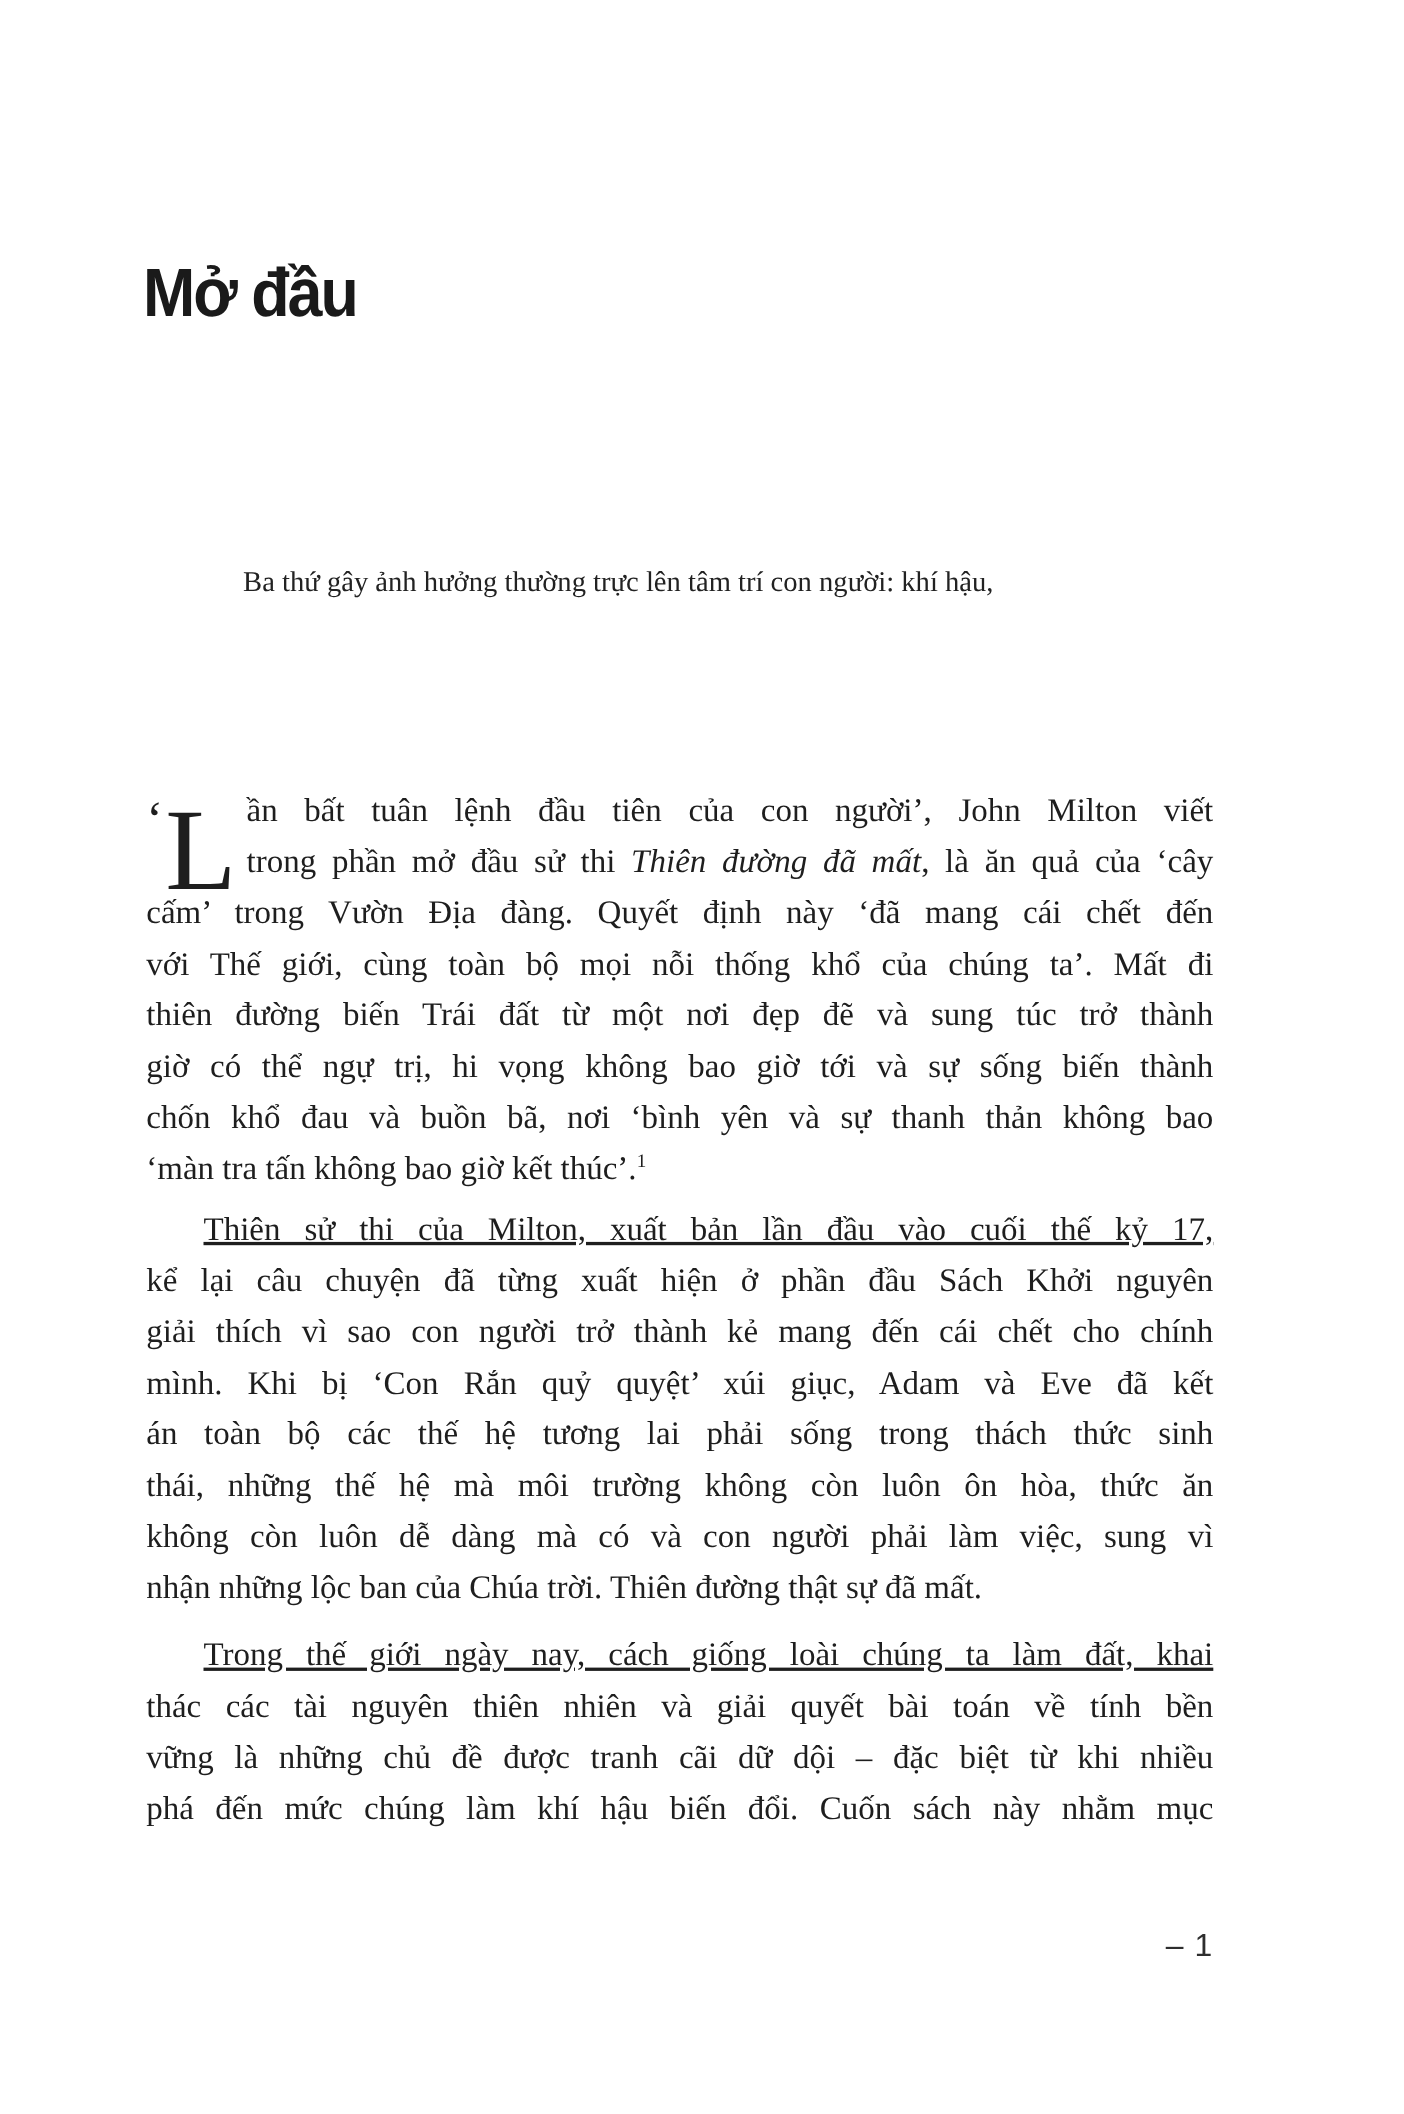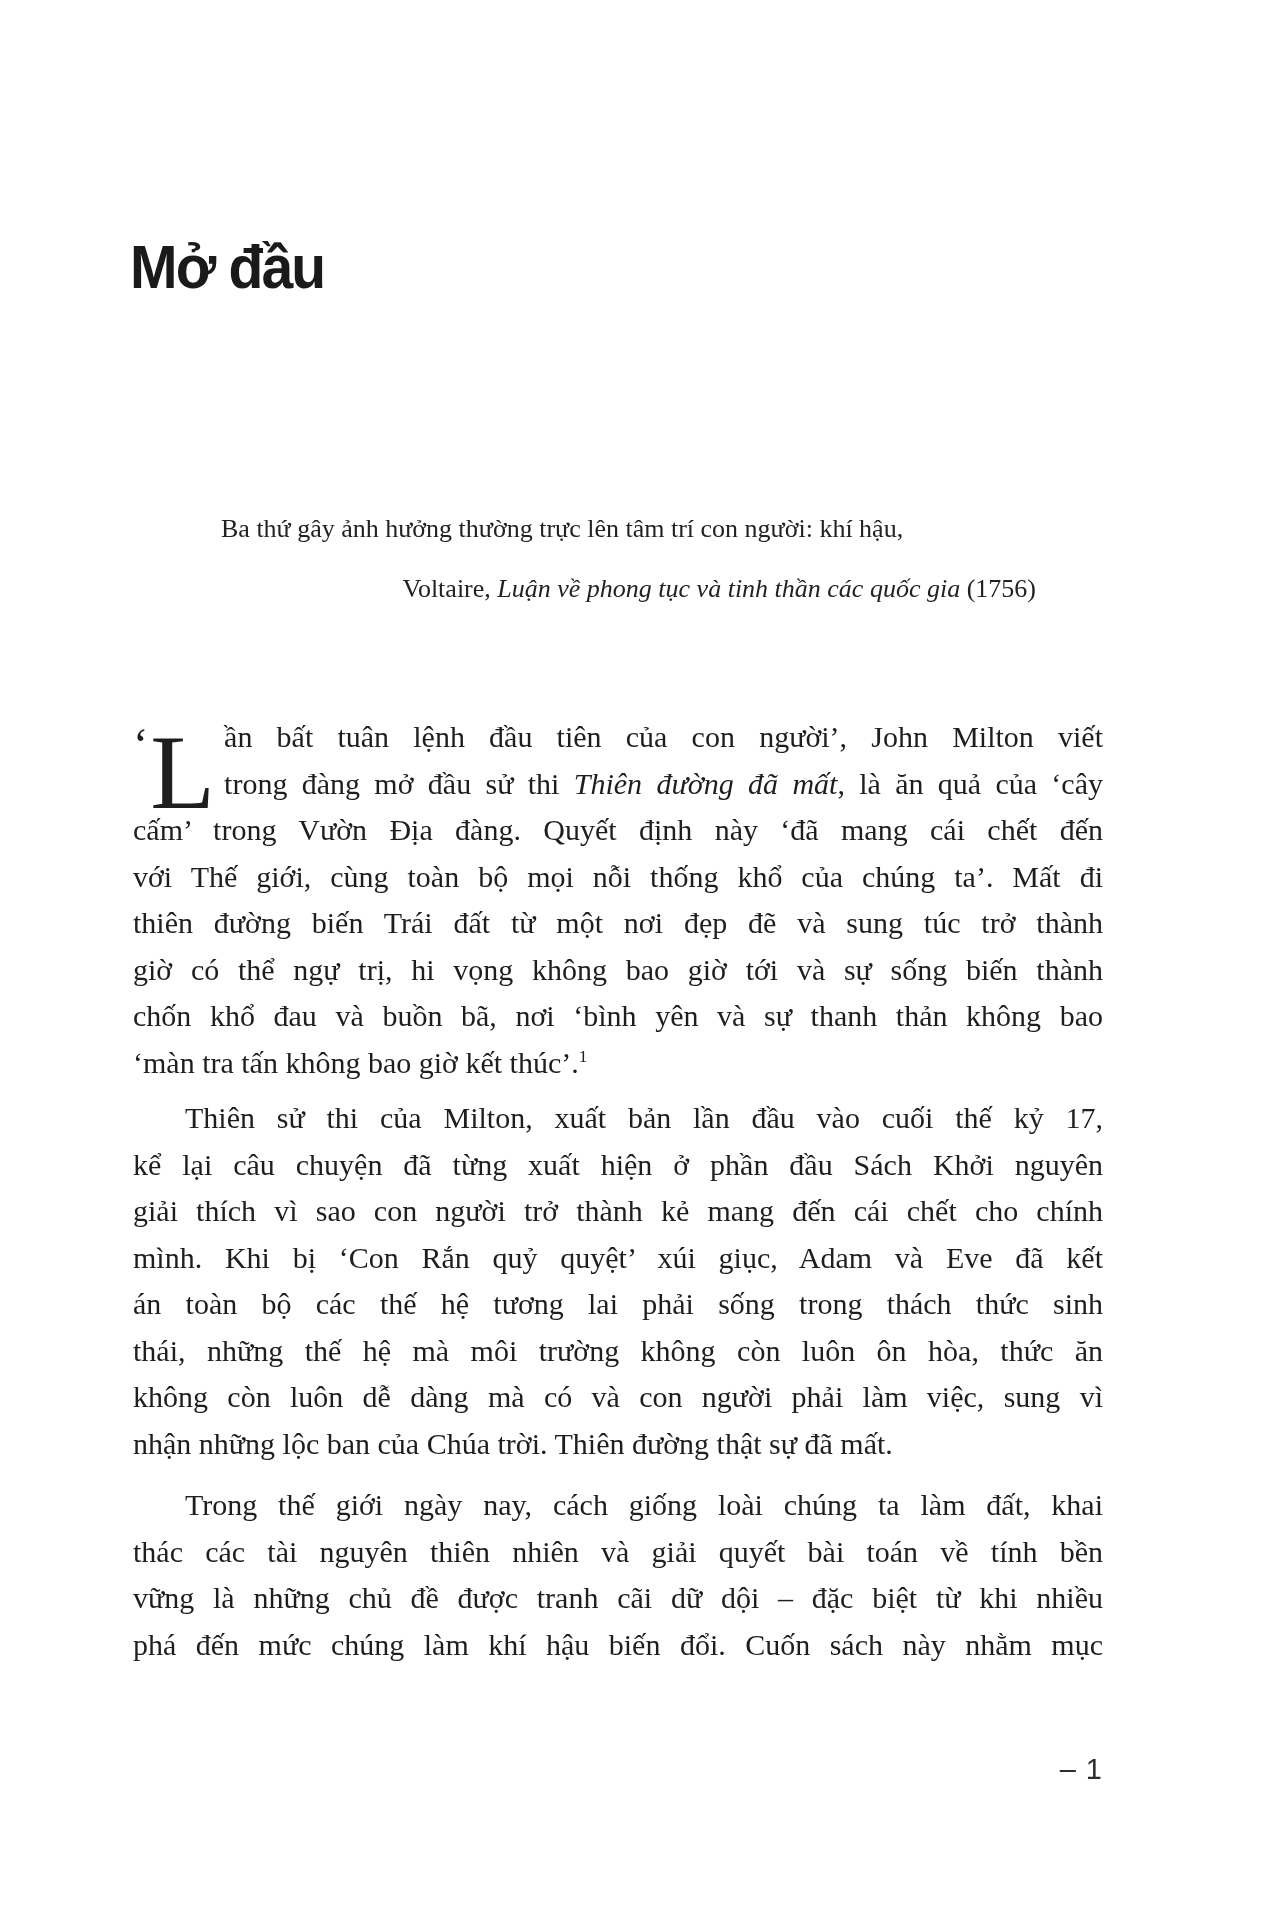--- a/index.html
+++ b/index.html
@@ -45,21 +45,21 @@
     width:970px;
     font-size:30px;
     line-height:46.5px;
     color:#1e1e1e;
   }
   .para { margin:0; }
   .para:nth-child(2) { margin-top:9px; }
   .para:nth-child(3) { margin-top:15px; }
   .line { text-align:justify; text-align-last:justify; }
   .line.last { text-align-last:auto;font-family:Liberation Serif, serif; }
-  .line.indent-first { text-indent:52px; }
+  .line.indent-first { text-indent:52px;text-decoration:underline; }
   .sup {
     font-size:0.58em;
     vertical-align:super;
     line-height:0;
   }
   .dropcap {
     float:left;
     height:84px;
     line-height:84px;
     margin:8px 9px 0 0;
@@ -87,29 +87,26 @@
 </style>
 </head>
 <body>
 
 <div class="page">
 
   <h1 class="title">Mở đầu</h1>
 
   <div class="epigraph">
     <div class="epi-line">Ba thứ gây ảnh hưởng thường trực lên tâm trí con người: khí hậu,</div>
-    <div class="attribution">
-      <span>Voltaire, </span><span class="it">Luận về phong tục và tinh thần các quốc gia</span><span> (1756)</span>
-    </div>
   </div>
 
   <div class="body-text" id="paragraphs">
       <div class="para">
         <div class="line"><span class="dropcap"><span class="dc-q">‘</span><span class="dc-l">L</span></span><span>ần bất tuân lệnh đầu tiên của con người’, John Milton viết</span></div>
-        <div class="line"><span>trong đàng mở đầu sử thi </span><span class="it">Thiên đường đã mất</span><span>, là ăn quả của ‘cây</span></div>
+        <div class="line"><span>trong phần mở đầu sử thi </span><span class="it">Thiên đường đã mất</span><span>, là ăn quả của ‘cây</span></div>
         <div class="line"><span>cấm’ trong Vườn Địa đàng. Quyết định này ‘đã mang cái chết đến</span></div>
         <div class="line"><span>với Thế giới, cùng toàn bộ mọi nỗi thống khổ của chúng ta’. Mất đi</span></div>
         <div class="line"><span>thiên đường biến Trái đất từ một nơi đẹp đẽ và sung túc trở thành</span></div>
         <div class="line"><span>giờ có thể ngự trị, hi vọng không bao giờ tới và sự sống biến thành</span></div>
         <div class="line"><span>chốn khổ đau và buồn bã, nơi ‘bình yên và sự thanh thản không bao</span></div>
         <div class="line last"><span>‘màn tra tấn không bao giờ kết thúc’.</span><span class="sup">1</span></div>
       </div>
       <div class="para">
         <div class="line indent-first"><span>Thiên sử thi của Milton, xuất bản lần đầu vào cuối thế kỷ 17,</span></div>
         <div class="line"><span>kể lại câu chuyện đã từng xuất hiện ở phần đầu Sách Khởi nguyên</span></div>

